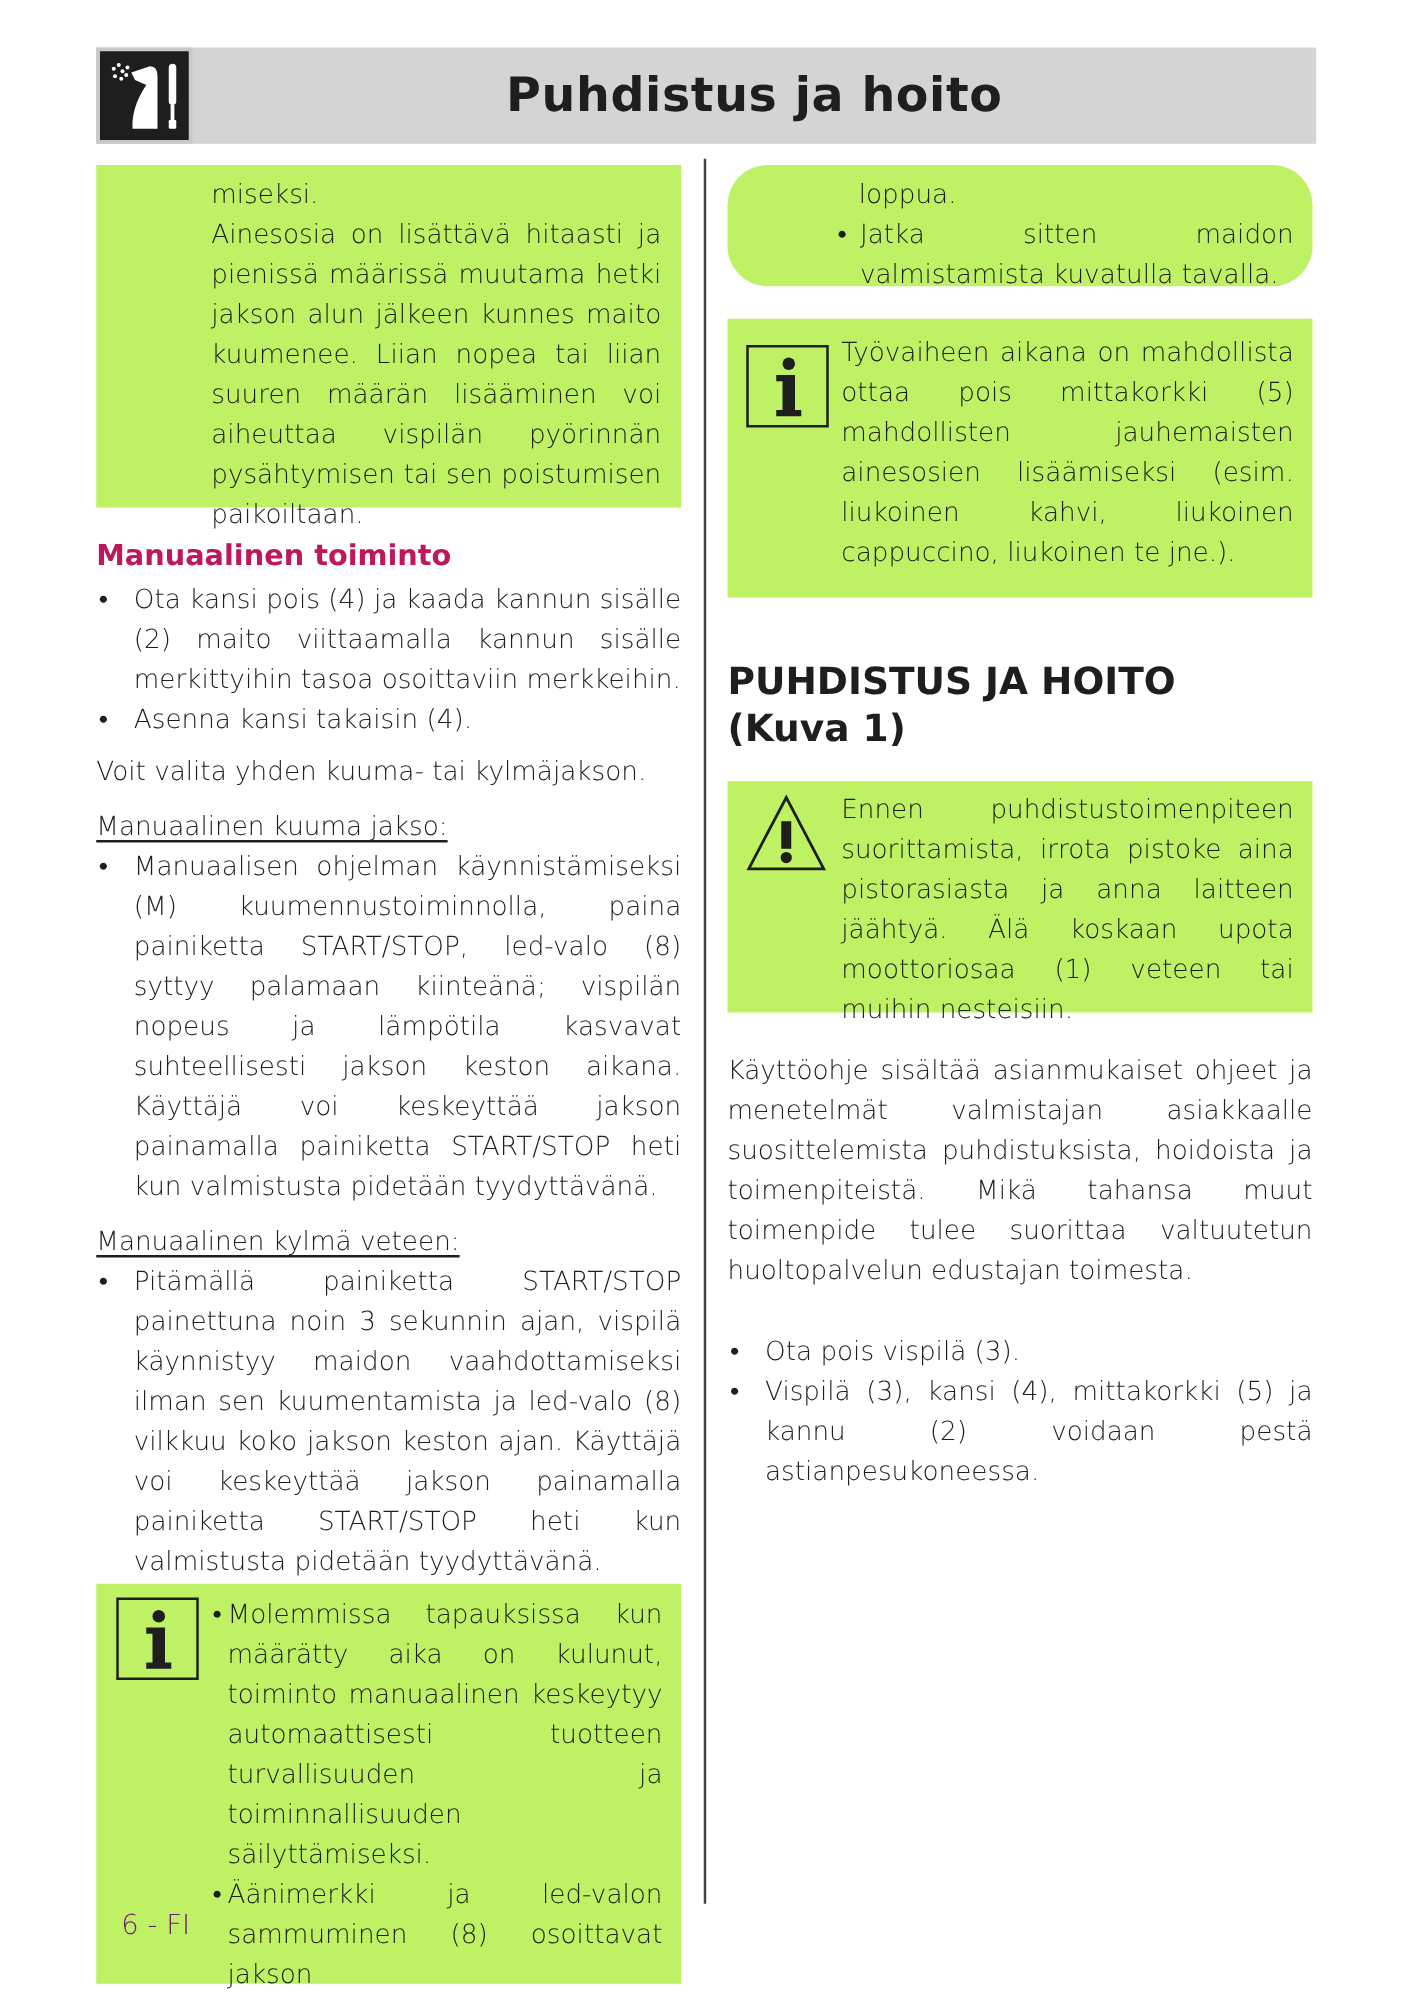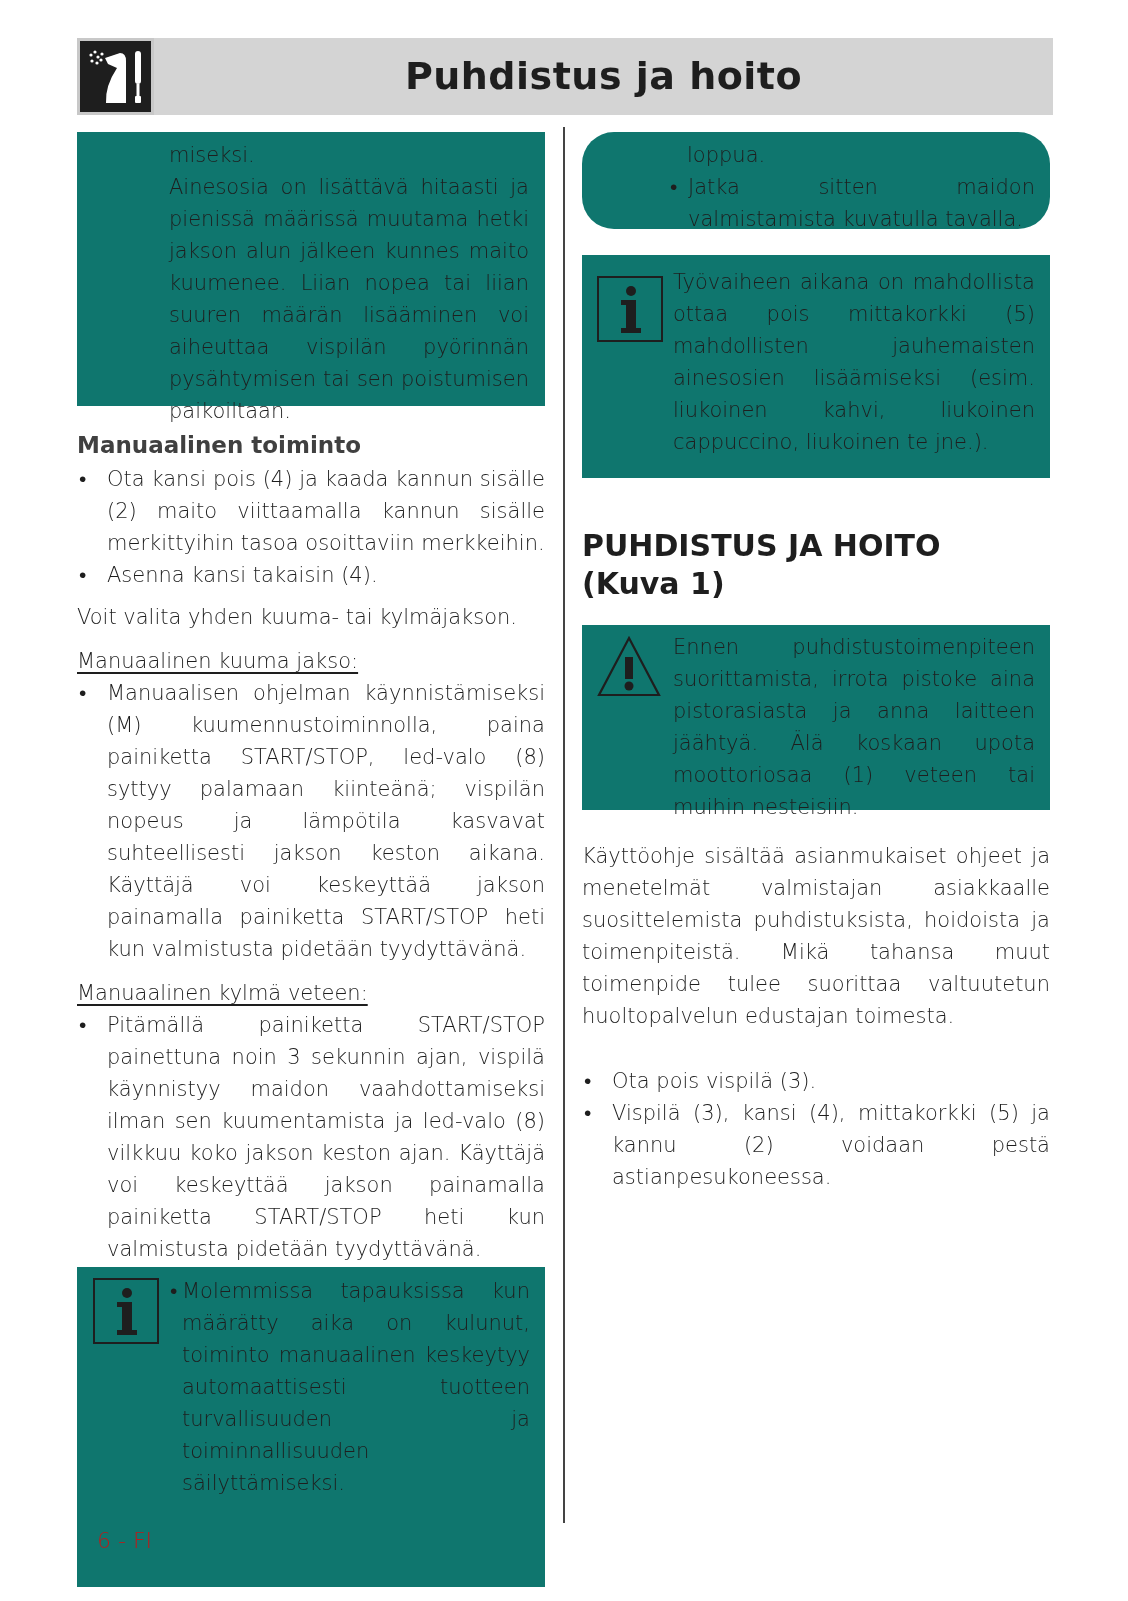--- a/index.html
+++ b/index.html
@@ -4,34 +4,34 @@
 <style>
   html, body { margin: 0; padding: 0; background: #ffffff; }
   body { width: 1128px; height: 1601px; position: relative; overflow: hidden;
          font-family: "DejaVu Sans", sans-serif; color: #1e1e1e; }
   .header { position: absolute; left: 77px; top: 38px; width: 976px; height: 77px; background: #d4d4d4; }
   .header-icon { position: absolute; left: 0; top: 0; width: 77px; height: 77px; background: #c8c8c8; box-sizing: border-box; padding: 3px; }
   .header-icon .inner { width: 71px; height: 71px; background: #1e1e1e; position: relative; }
   .header-title { position: absolute; left: 77px; right: 0; top: 0; height: 77px; line-height: 77px; text-align: center;
                   font-family: "DejaVu Sans", sans-serif; font-weight: bold; font-size: 38px; color: #1e1e1e; letter-spacing: 0.5px; }
   .divider { position: absolute; left: 563px; top: 127px; width: 2px; height: 1396px; background: #444; }
-  .box { position: absolute; background: #0f766e; box-sizing: border-box; }
+  .box { position: absolute; background: #bef264; box-sizing: border-box; }
   .t { font-family: "DejaVu Sans", sans-serif; font-size: 21px; line-height: 32px; font-weight: 300; color: #1e1e1e; text-align: justify; }
   .t p { margin: 0; }
   .abs { position: absolute; }
-  .h-bold { font-family: "DejaVu Sans", sans-serif; font-weight: bold; font-size: 23px; color: #404040; }
+  .h-bold { font-family: "DejaVu Sans", sans-serif; font-weight: bold; font-size: 23px; color: #be185d; }
   .h-big { font-family: "DejaVu Sans", sans-serif; font-weight: bold; font-size: 30px; line-height: 38px; color: #1e1e1e; }
   .underline { text-decoration: underline; text-underline-offset: 4px; }
   ul.bl { list-style: none; margin: 0; padding: 0; }
   ul.bl li { position: relative; padding-left: 30px; text-align: justify; }
   ul.bl li::before { content: "•"; position: absolute; left: 2px; top: 0; }
   ul.tight li { padding-left: 18px; }
   ul.tight li::before { left: 0; }
   .info-icon { position: absolute; width: 62px; height: 62px; border: 2px solid #1e1e1e; box-sizing: border-box; }
-  .footer { position: absolute; left: 97px; top: 1528px; font-size: 22px; font-weight: 300; color: #b91c1c; }
+  .footer { position: absolute; left: 97px; top: 1528px; font-size: 22px; font-weight: 300; color: #701a75; }
 </style>
 </head>
 <body>
 
 <div class="header">
   <div class="header-icon">
     <div class="inner">
       <svg width="71" height="71" viewBox="0 0 71 71">
         <g fill="#ffffff">
           <circle cx="11" cy="14" r="1.6"></circle>
@@ -82,20 +82,21 @@
 <div class="box" style="left:77px; top:1267px; width:468px; height:320px;">
   <div class="info-icon" style="left:16px; top:11px; width:66px; height:66px;">
     <svg width="62" height="62" viewBox="0 0 62 62">
       <circle cx="32" cy="13" r="5" fill="#1e1e1e"></circle>
       <path d="M22 22 L37 22 L37 50 L42 50 L42 55 L22 55 L22 50 L27 50 L27 27 L22 27 Z" fill="#1e1e1e"></path>
     </svg>
   </div>
   <div class="t" style="position:absolute; left:93px; top:8px; width:360px;">
     <ul class="bl tight">
       <li style="padding-left:12px;">Molemmissa tapauksissa kun määrätty aika on kulunut, toiminto manuaalinen keskeytyy automaattisesti tuotteen turvallisuuden ja toiminnallisuuden säilyttämiseksi.</li>
+      <li style="padding-left:12px;">Äänimerkki ja led-valon sammuminen (8) osoittavat jakson</li>
     </ul>
   </div>
 </div>
 
 <div class="box" style="left:582px; top:132px; width:468px; height:97px;border-radius:32px;">
   <div class="t" style="position:absolute; left:105px; top:7px; width:348px;">
     <p>loppua.</p>
   </div>
   <div class="t" style="position:absolute; left:88px; top:39px; width:365px;">
     <ul class="bl tight">

